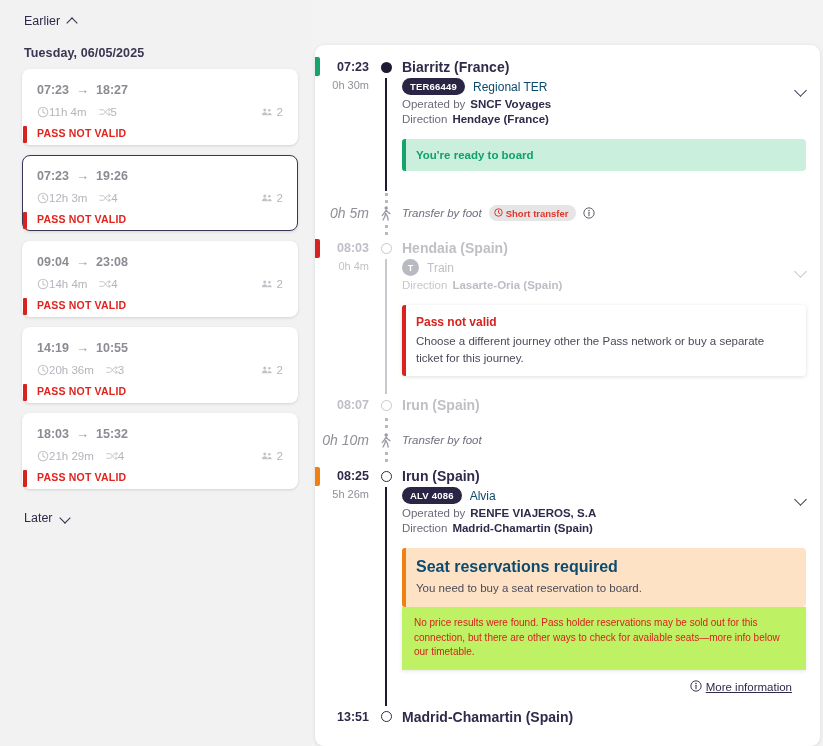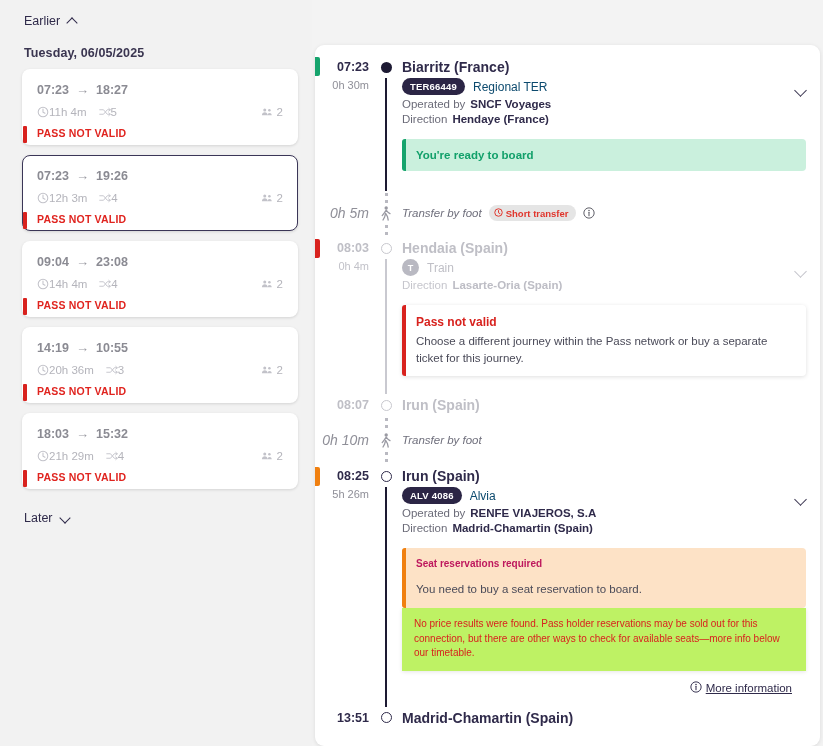--- a/index.html
+++ b/index.html
@@ -158,21 +158,21 @@
   }
   .note .lbar { position: absolute; left: 0; top: 0; bottom: 0; width: 4px; border-radius: 3px 0 0 3px; }
   .note-green { background: #caf0dd; color: #12a06a; font-weight: bold; }
   .note-green .lbar { background: #16a46d; }
   .note-white { background: #fff; box-shadow: 0 1px 4px rgba(0,0,0,.13); }
   .note-white .lbar { background: #d8221e; }
   .note-title-red { color: #d8221e; font-weight: bold; font-size: 12px; margin-bottom: 4px; }
   .note-body { color: #4a4a58; font-size: 11.5px; line-height: 1.45; }
   .note-orange { background: #fde2c6; }
   .note-orange .lbar { background: #f08010; }
-  .note-title-orange { color: #be185d; font-weight: bold; font-size: 10px; margin-bottom: 12px; }
+  .note-title-orange { color: #0c4a6e; font-weight: bold; font-size: 16px; margin-bottom: 4px; }
 
   .price-note {
     background: #bef264; color: #d8221e; font-size: 10px; line-height: 1.45;
     padding: 9px 12px 10px 12px; box-shadow: 0 1px 4px rgba(0,0,0,.10);
   }
 
   .chev-right {
     position: absolute; right: 12px; top: 6px;
     width: 14px; height: 14px; cursor: pointer;
   }
@@ -535,21 +535,21 @@
             <div class="service-line">
               <span class="badge grey tcircle">T</span>
               <span class="svc-name dim">Train</span>
             </div>
             <div class="kv dim">
               <span>Direction</span><b>Lasarte-Oria (Spain)</b>
             </div>
             <div class="note note-white">
               <span class="lbar"></span>
               <div class="note-title-red">Pass not valid</div>
-              <div class="note-body">Choose a different journey within the Pass network or buy a separate ticket for this journey.</div>
+              <div class="note-body">Choose a different journey other the Pass network or buy a separate ticket for this journey.</div>
             </div>
             <div style="height:18px;"></div>
           </div>
         </div>
         <div class="stop dim">
           <div class="time">08:07</div>
           <div class="dot-col">
                 <span class="dot-open"></span>
               </div>
           <div class="name">Irun (Spain)</div>

